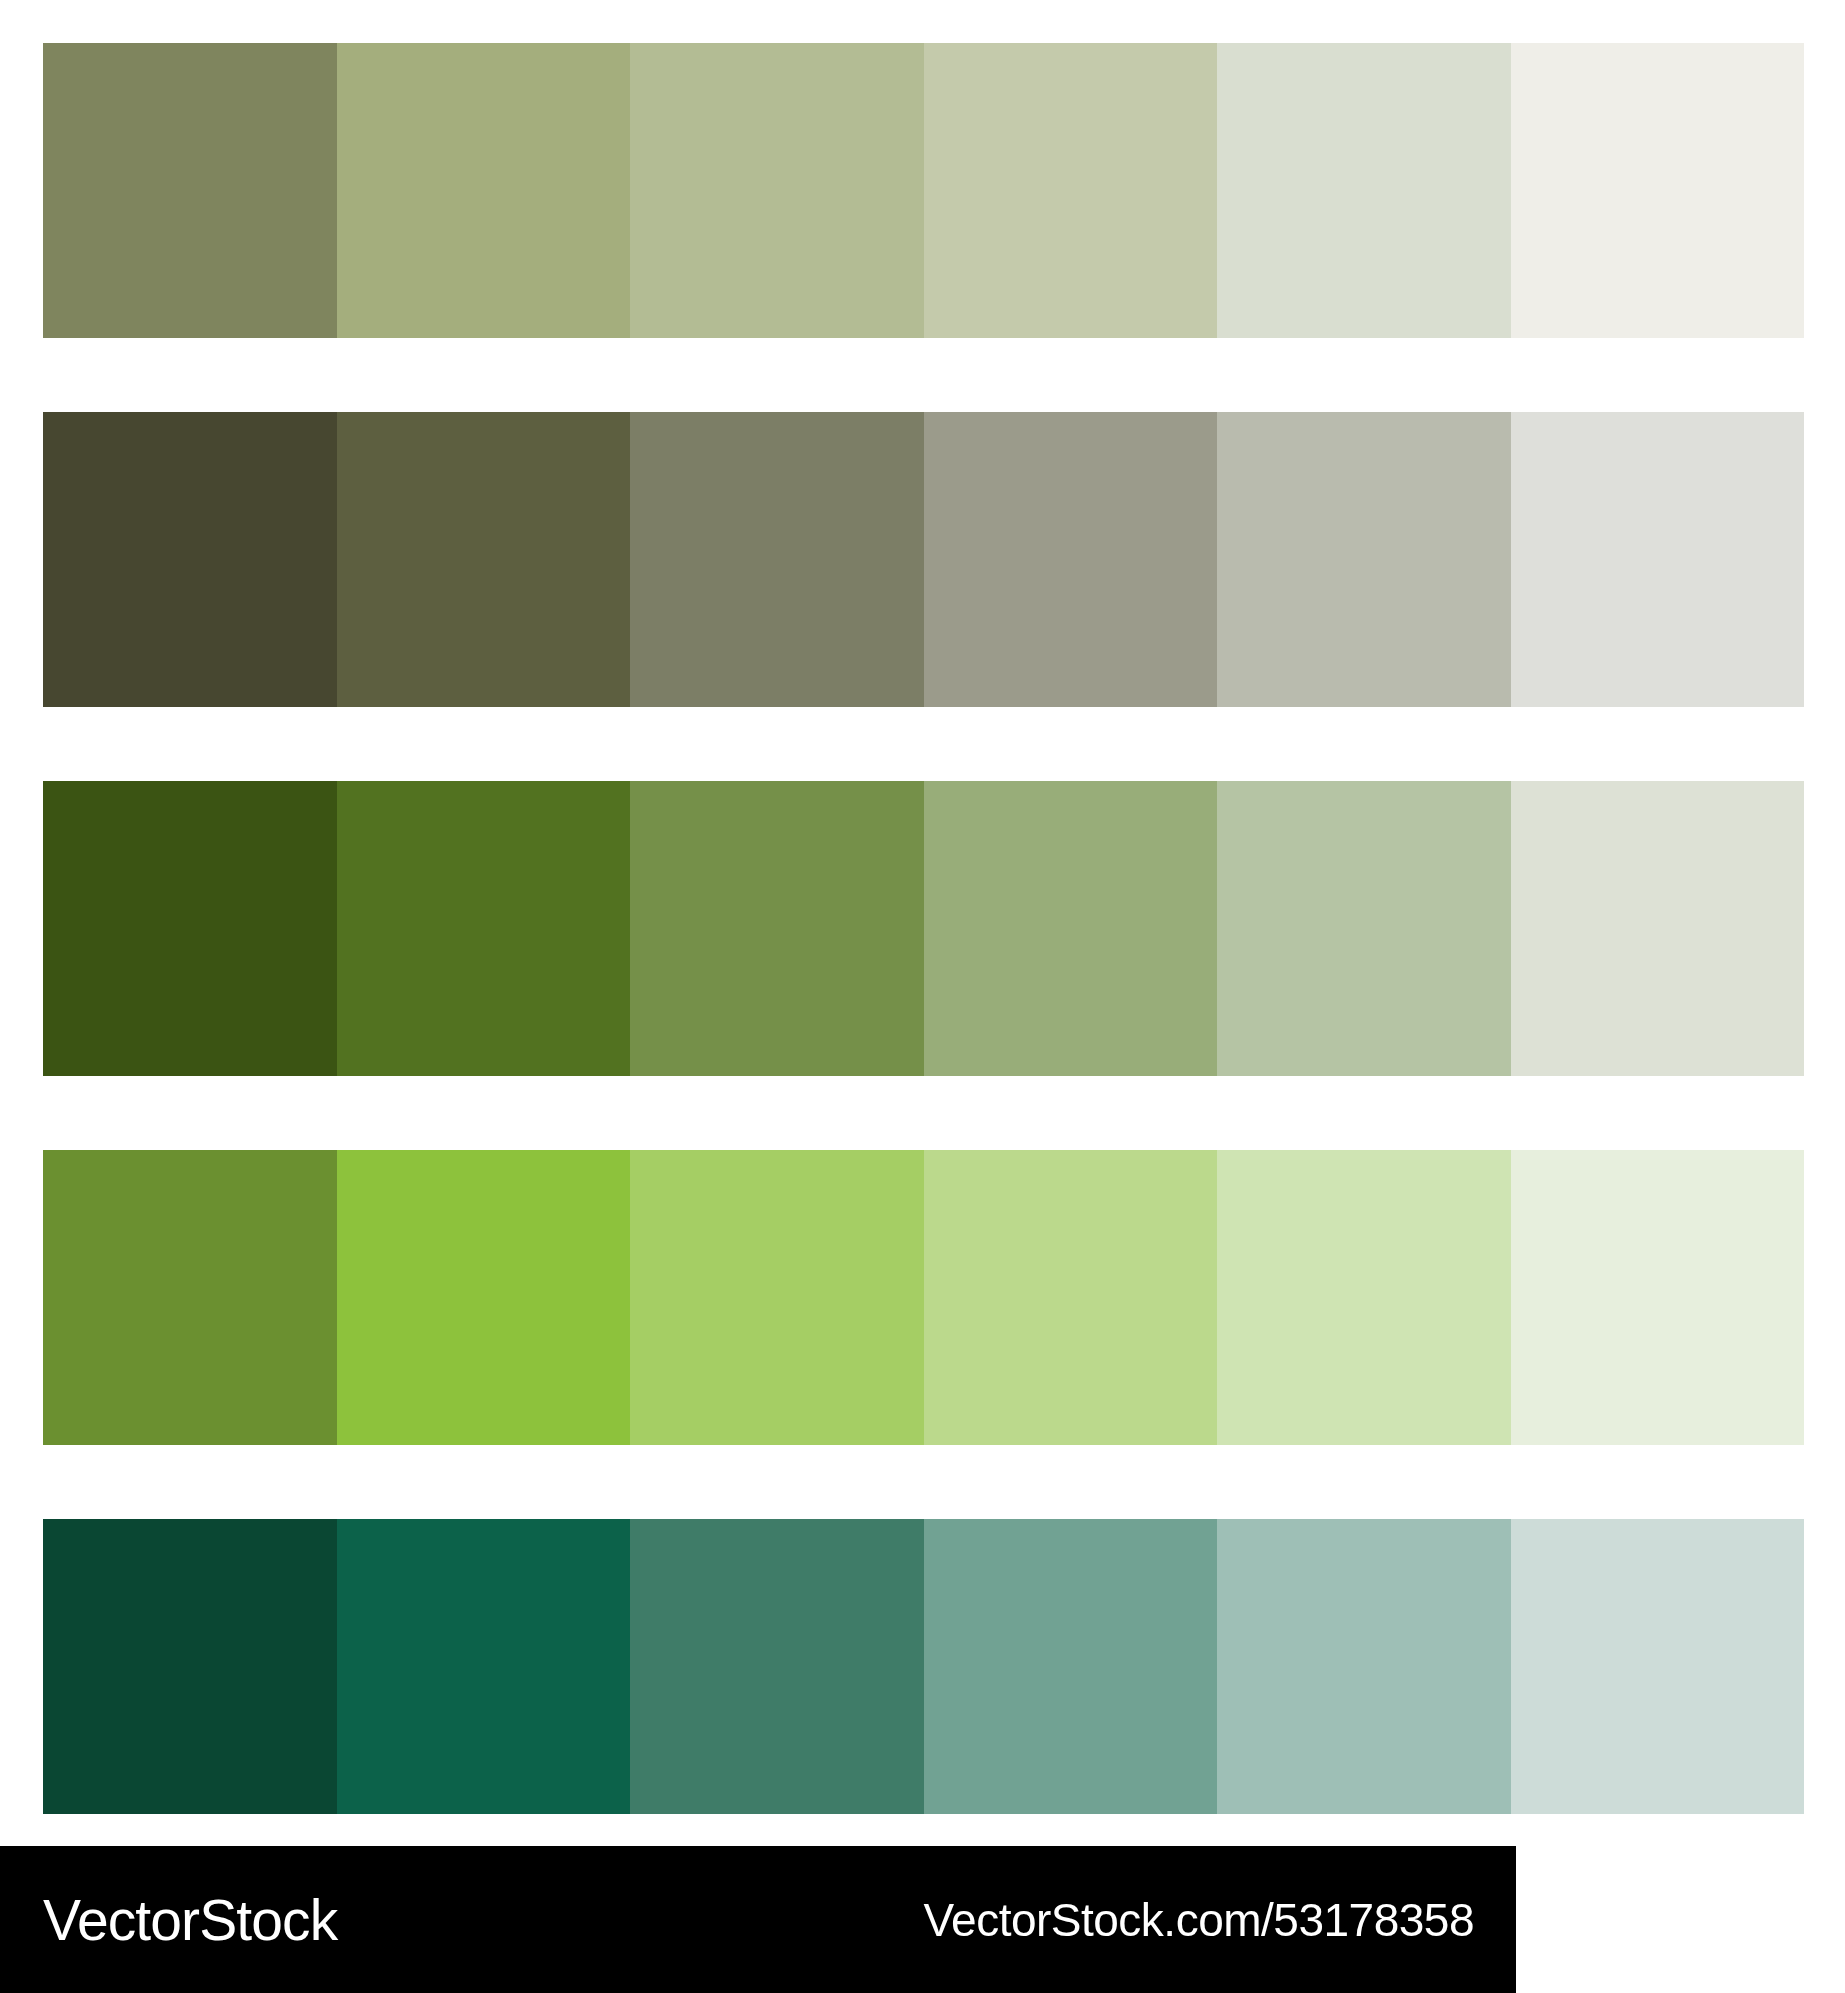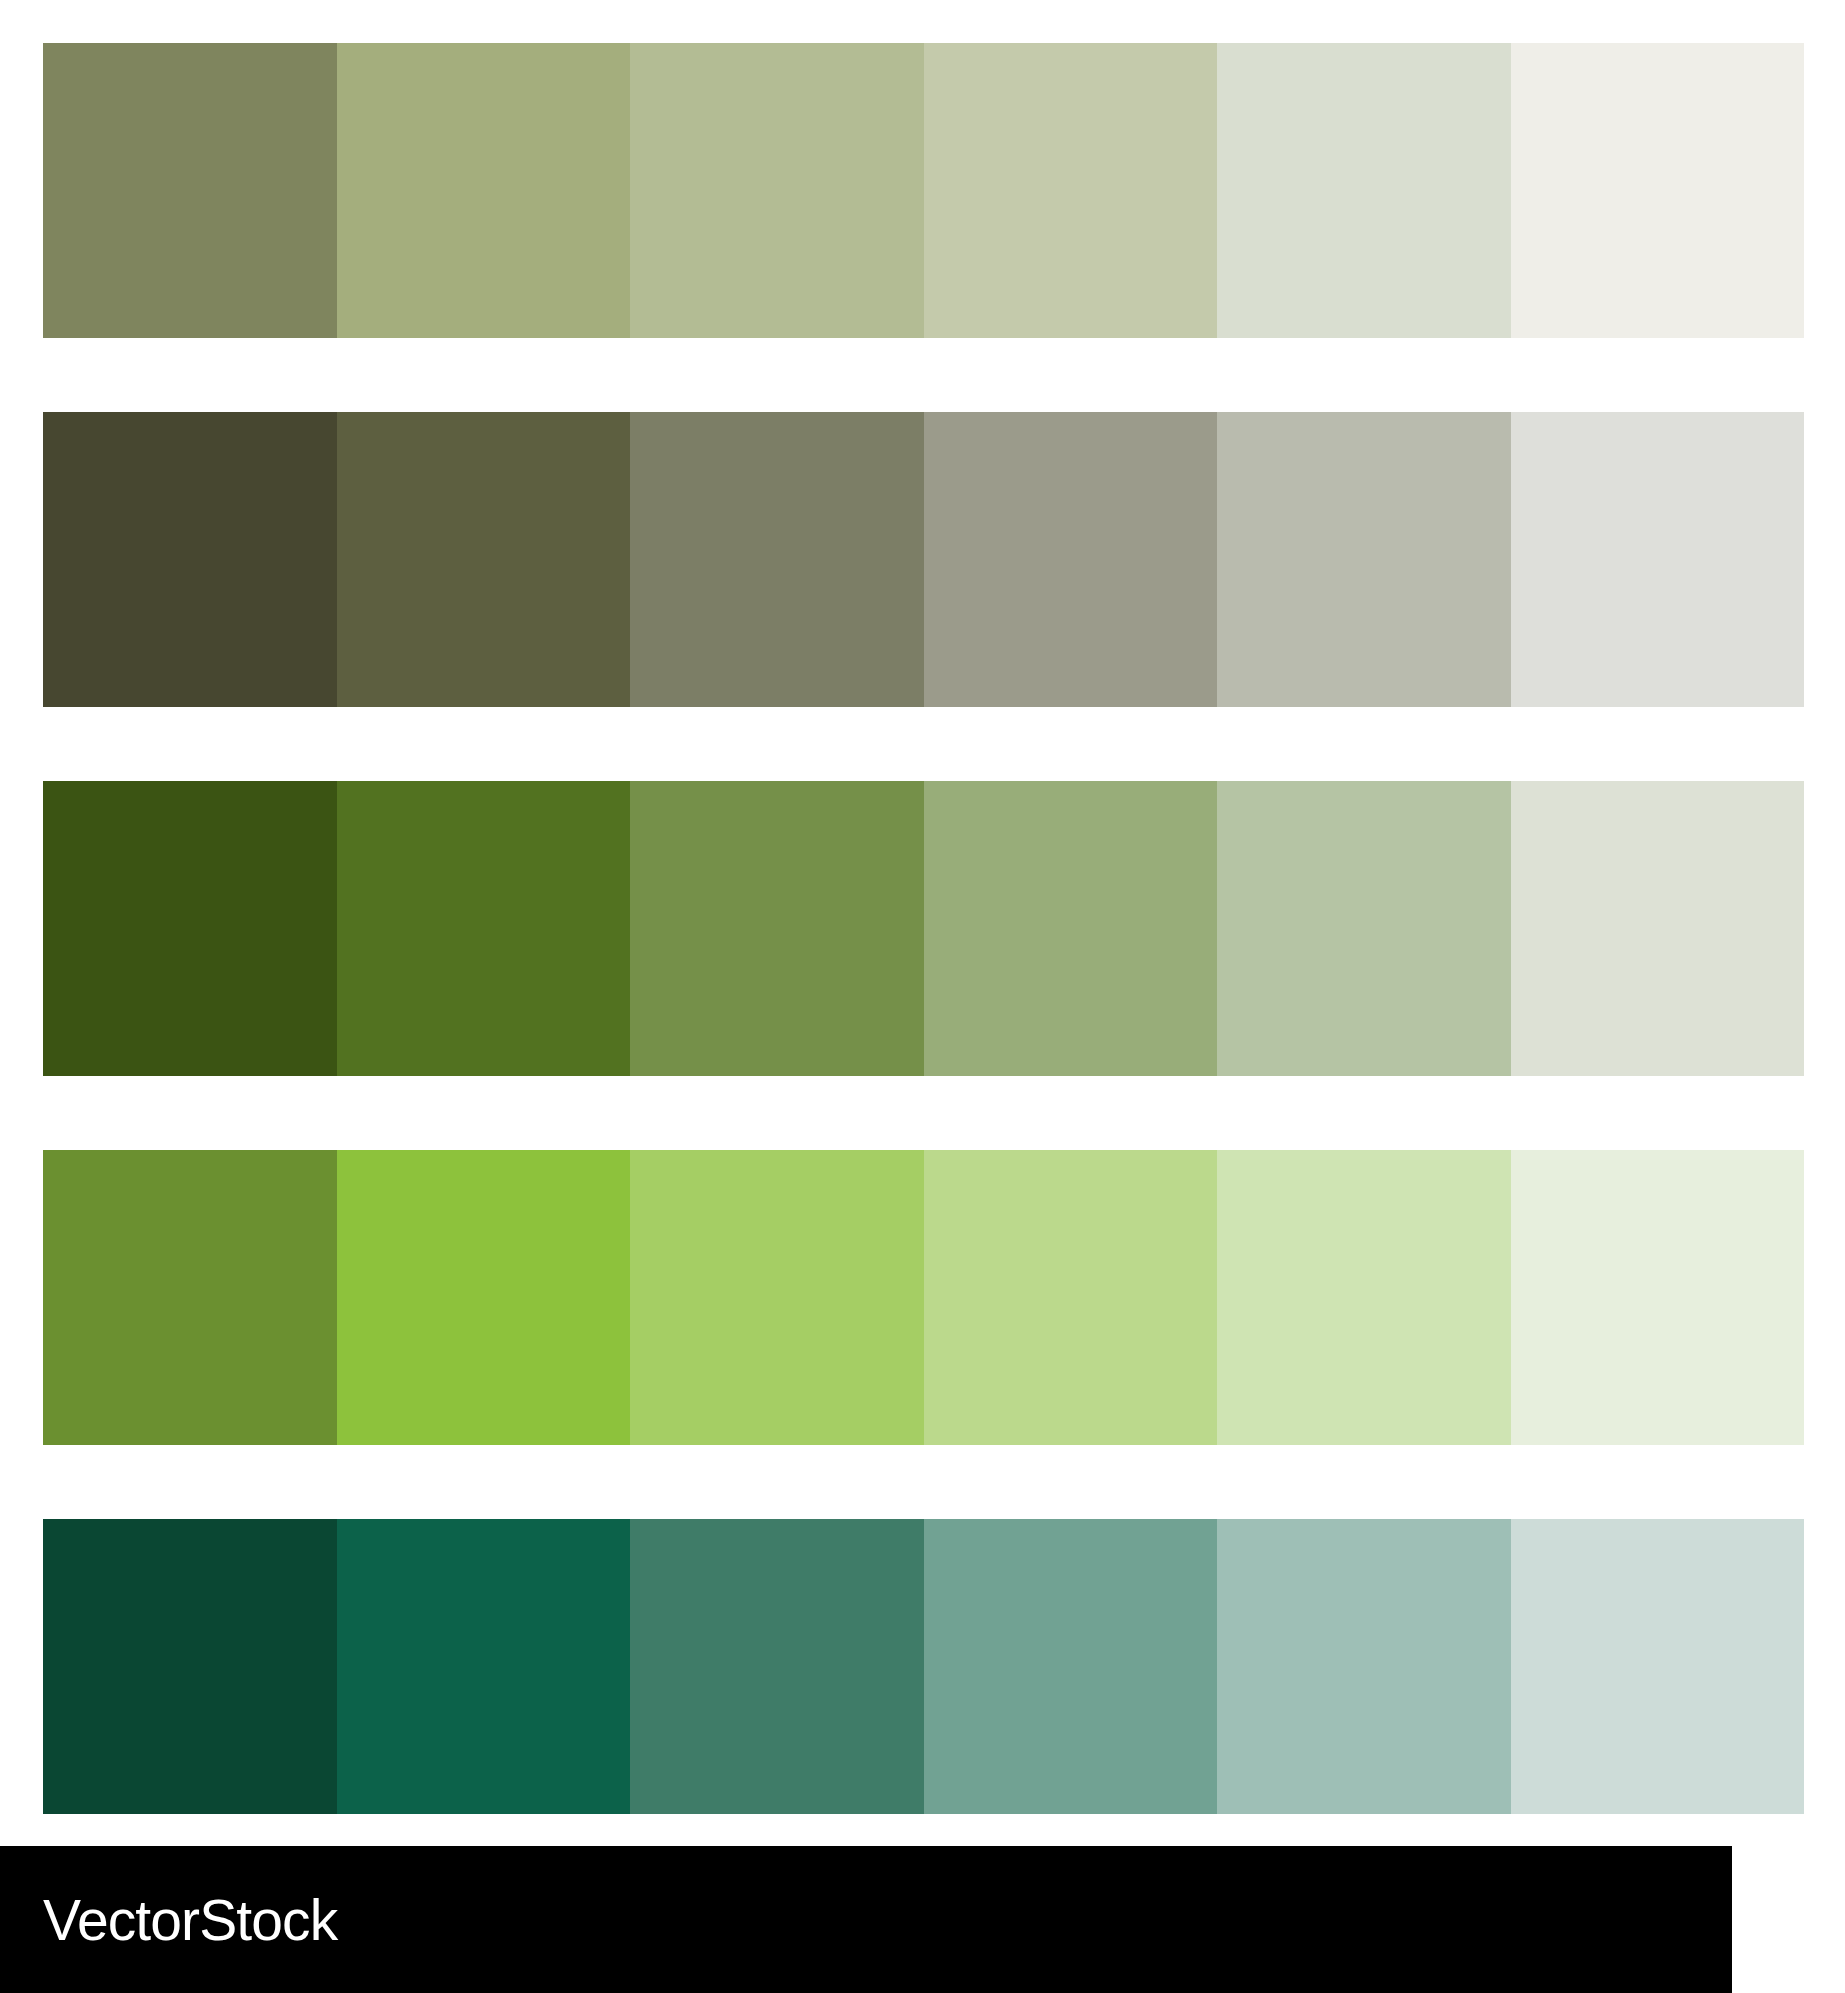--- a/index.html
+++ b/index.html
@@ -41,21 +41,21 @@
     flex: 1 1 0;
     height: 100%;
     display: block;
   }
 
   
   #footer-bar {
     position: absolute;
     left: 0;
     top: 1846px;
-    width: 1732px;
+    width: 1516px;
     height: 148px;
     background: #000000;
   }
   #footer-brand {
     position: absolute;
     left: 43px;
     top: 50%;
     transform: translateY(-50%);
     color: #ffffff;
     font-size: 57px;
@@ -118,14 +118,15 @@
       <div class="swatch" style="background-color: rgb(12, 98, 74);"></div>
       <div class="swatch" style="background-color: rgb(63, 124, 104);"></div>
       <div class="swatch" style="background-color: rgb(113, 162, 147);"></div>
       <div class="swatch" style="background-color: rgb(158, 191, 182);"></div>
       <div class="swatch" style="background-color: rgb(205, 220, 216);"></div>
     </div>
   </div>
 
 <div id="footer-bar" style="background: rgb(0, 0, 0);">
   <div id="footer-brand" style="color: rgb(255, 255, 255);">VectorStock</div>
+  <div id="footer-url" style="color: rgb(255, 255, 255);">VectorStock.com/53178358</div>
 </div>
 
 
 </body></html>

